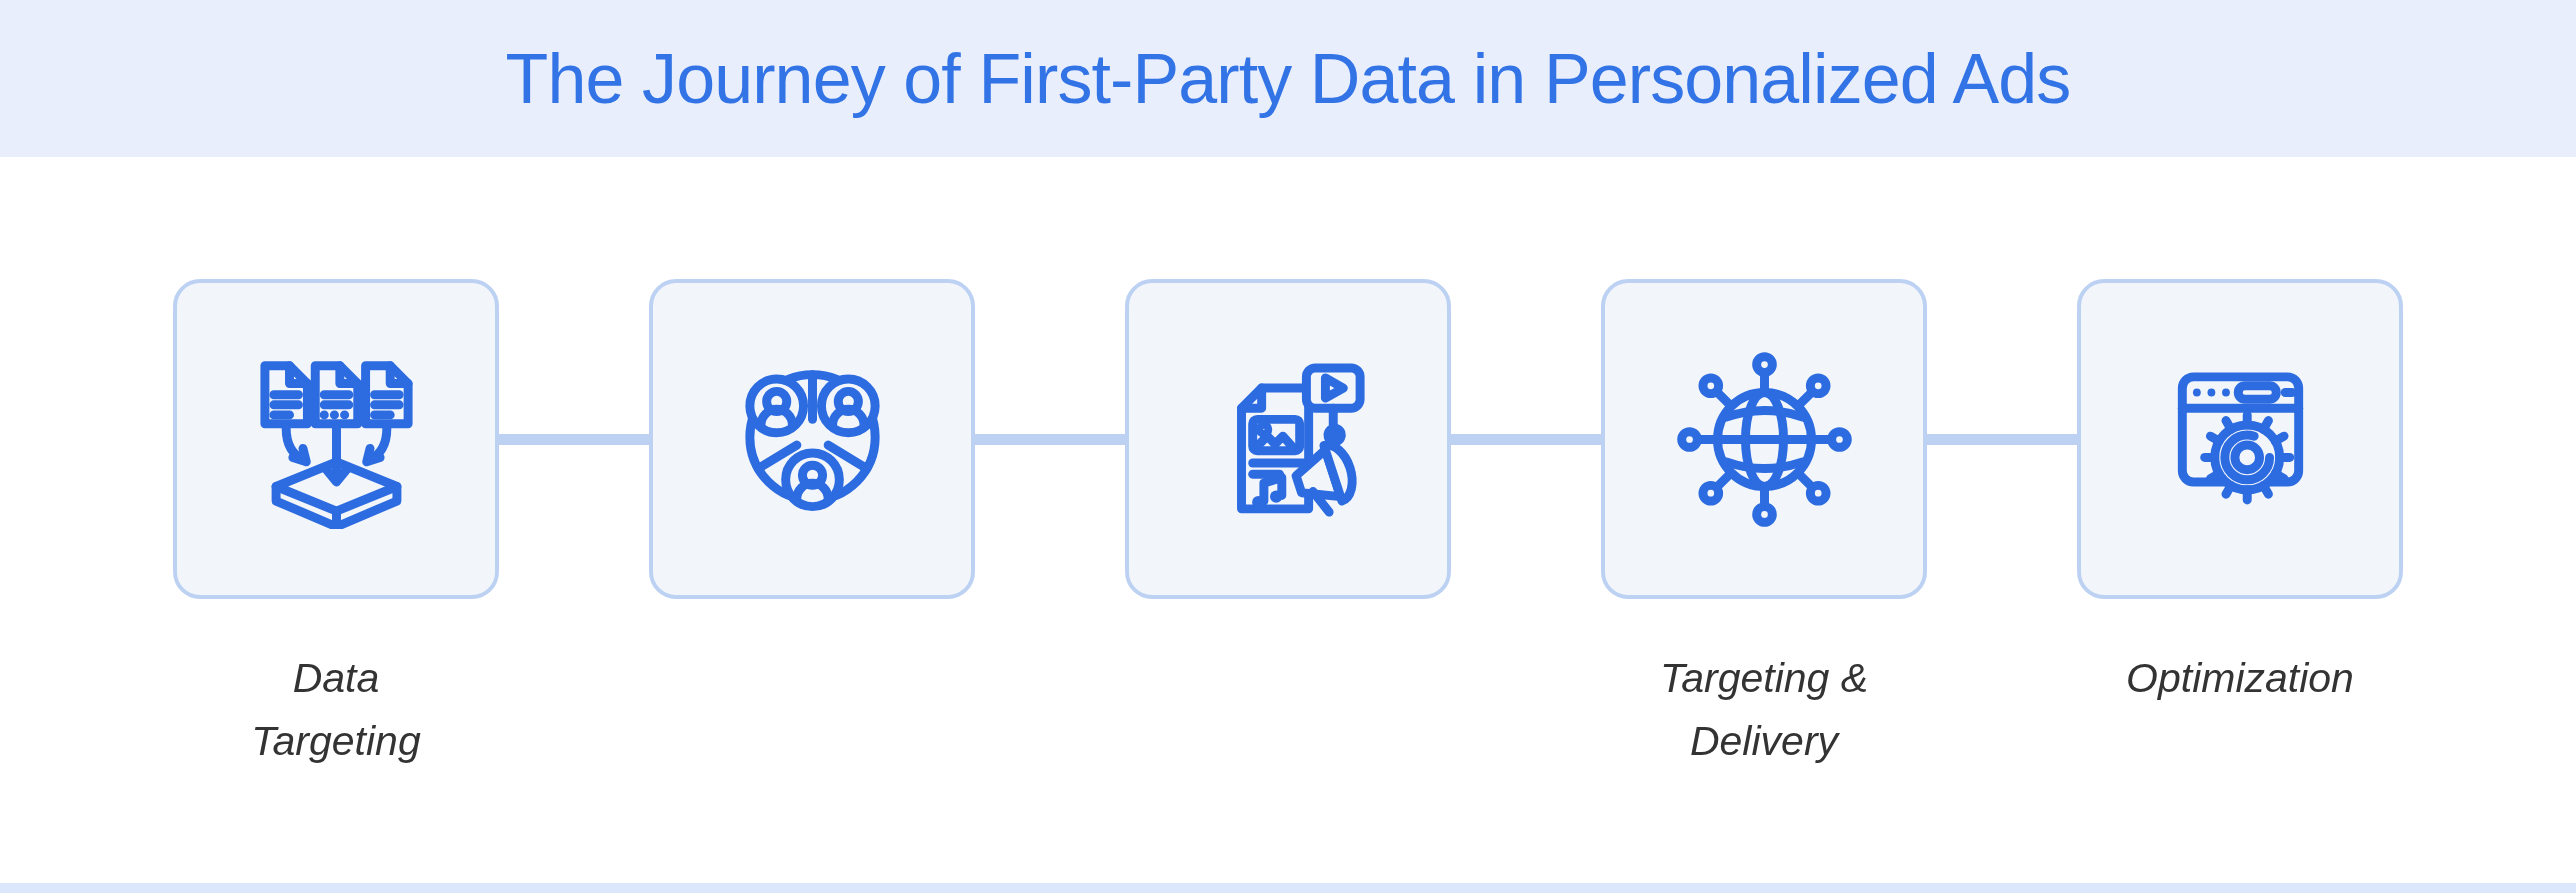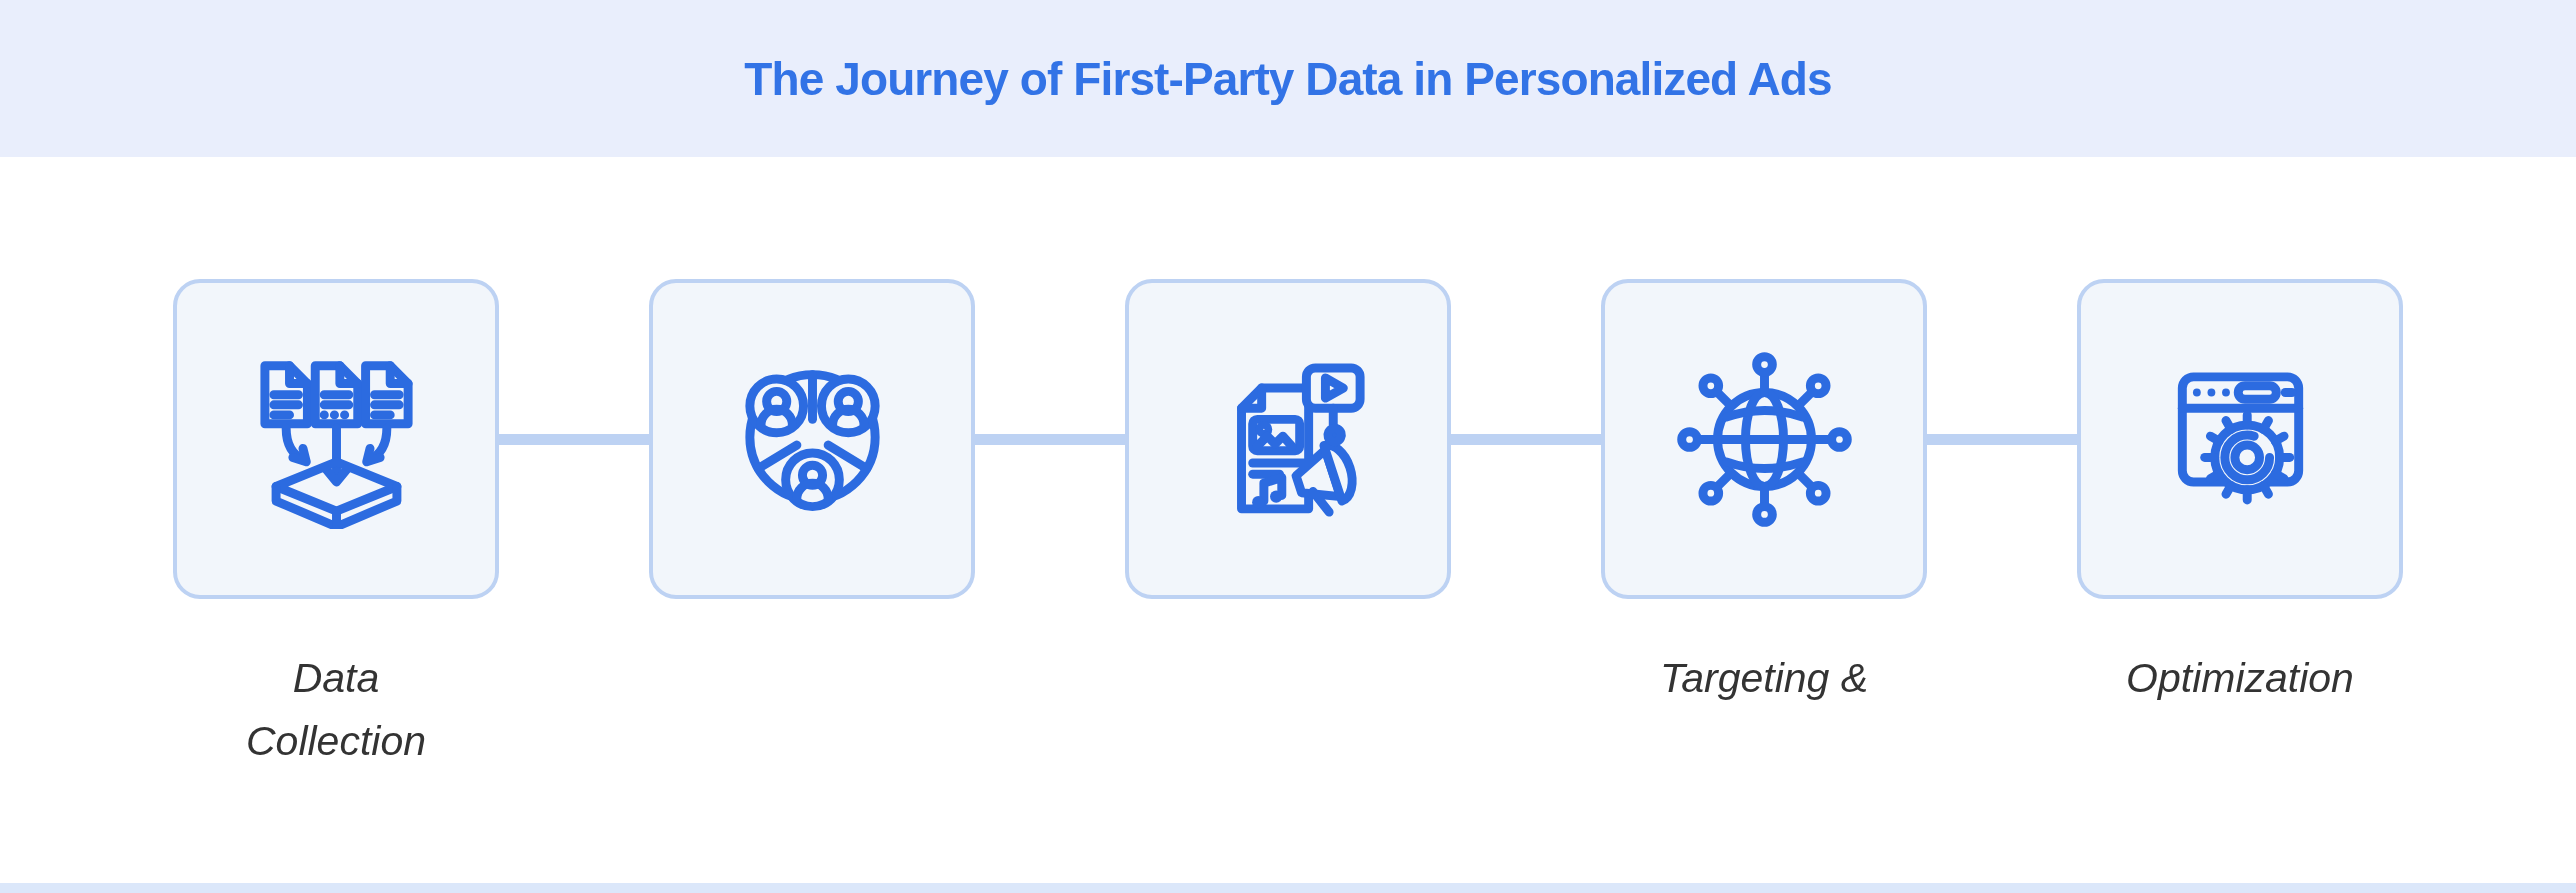--- a/index.html
+++ b/index.html
@@ -26,22 +26,22 @@
     background:var(--page_bg);
   }
   .header-band{
     height:157px;width:100%;
     background:var(--header_bg);
     display:flex;align-items:center;justify-content:center;
     flex:0 0 auto;
   }
   .page-title{
     color:var(--title);
-    font-size:46px;
-    font-weight:700;
+    font-size:70px;
+    font-weight:400;
     letter-spacing:-0.9px;
     text-align:center;
   }
   .steps-row{
     margin-top:122px;
     display:flex;
     justify-content:center;
     align-items:flex-start;
     flex:0 0 auto;
     font-style:italic;
@@ -117,21 +117,21 @@
             <path d="M41,96 L53,100 L50,88"></path>
           <path d="M125,70 Q125,92 108,99"></path>
             <path d="M119,96 L107,100 L110,88"></path>
           <path d="M80,100 L134,122 L80,144 L26,122 Z"></path>
           <path d="M26,122 v13 L80,158 L134,135 v-13"></path>
           <path d="M80,144 v14"></path>
         </svg>
       </div>
       <div class="step-label">
         <div>Data</div>
-        <div>Collection</div>
+        <div>Targeting</div>
       </div>
     </div>
 
     <div class="connector"></div>
 
     <div class="step">
       <div class="card">
         <svg class="icn" viewBox="0 0 160 160">
           <circle cx="80" cy="78" r="56"></circle>
           <path d="M80,22 V62"></path>
@@ -203,20 +203,21 @@
           <path d="M50,50 L39,39"></path>
             <circle cx="32" cy="32" r="7"></circle>
           <path d="M110,110 L121,121"></path>
             <circle cx="128" cy="128" r="7"></circle>
           <path d="M50,110 L39,121"></path>
             <circle cx="32" cy="128" r="7"></circle>
         </svg>
       </div>
       <div class="step-label">
         <div>Targeting &amp;</div>
+        <div>Delivery</div>
       </div>
     </div>
 
     <div class="connector"></div>
 
     <div class="step">
       <div class="card">
         <svg class="icn" viewBox="0 0 160 160">
           <rect x="28" y="24" width="104" height="94" rx="10"></rect>
           <path d="M28,52 H132"></path>

